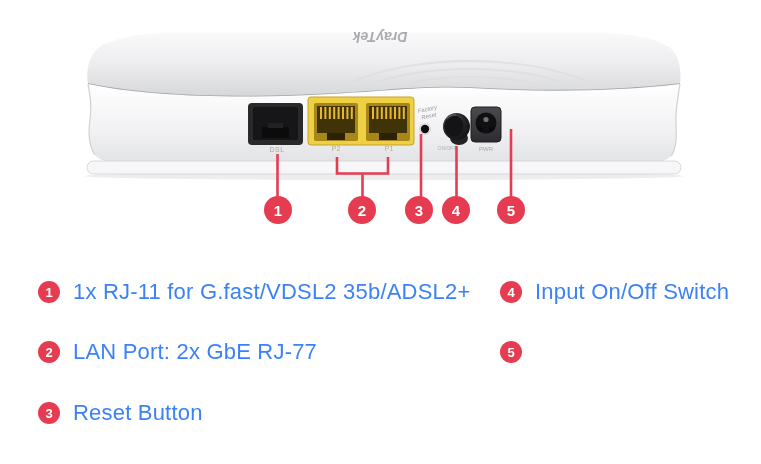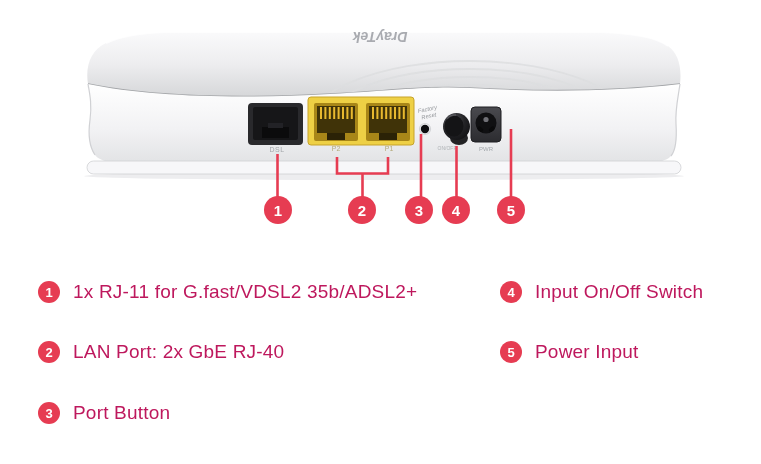--- a/index.html
+++ b/index.html
@@ -18,21 +18,21 @@
   .legend-row{
     position:absolute;display:flex;align-items:center;gap:13px;height:24px;
   }
   .legend-badge{
     width:22px;height:22px;border-radius:50%;flex:0 0 auto;
     background:var(--accent,#e63c52);color:#ffffff;
     font-size:13px;font-weight:bold;
     display:flex;align-items:center;justify-content:center;
   }
   .legend-text{
-    font-size:19px;color:#be185d;letter-spacing:.2px;white-space:nowrap;
+    font-size:22px;color:#3b82f6;letter-spacing:.2px;white-space:nowrap;
   }
 </style>
 </head>
 <body>
 
 <div class="page">
 
   <svg class="device-svg" width="761" height="250" viewBox="0 0 761 250">
     <defs>
       <linearGradient id="lidGrad" x1="0" y1="0" x2="0" y2="1">
@@ -153,28 +153,27 @@
   <div class="callout-badge" style="left:405px;top:196px;">3</div>
   <div class="callout-badge" style="left:442px;top:196px;">4</div>
   <div class="callout-badge" style="left:497px;top:196px;">5</div>
 
   <div class="legend-row" style="left:38px;top:280px;">
     <div class="legend-badge">1</div>
     <div class="legend-text">1x RJ-11 for G.fast/VDSL2 35b/ADSL2+</div>
   </div>
   <div class="legend-row" style="left:38px;top:340px;">
     <div class="legend-badge">2</div>
-    <div class="legend-text">LAN Port: 2x GbE RJ-40</div>
+    <div class="legend-text">LAN Port: 2x GbE RJ-77</div>
   </div>
   <div class="legend-row" style="left:38px;top:401px;">
     <div class="legend-badge">3</div>
-    <div class="legend-text">Port Button</div>
+    <div class="legend-text">Reset Button</div>
   </div>
   <div class="legend-row" style="left:500px;top:280px;">
     <div class="legend-badge">4</div>
     <div class="legend-text">Input On/Off Switch</div>
   </div>
   <div class="legend-row" style="left:500px;top:340px;">
     <div class="legend-badge">5</div>
-    <div class="legend-text">Power Input</div>
   </div>
 
 </div>
 
 </body></html>

